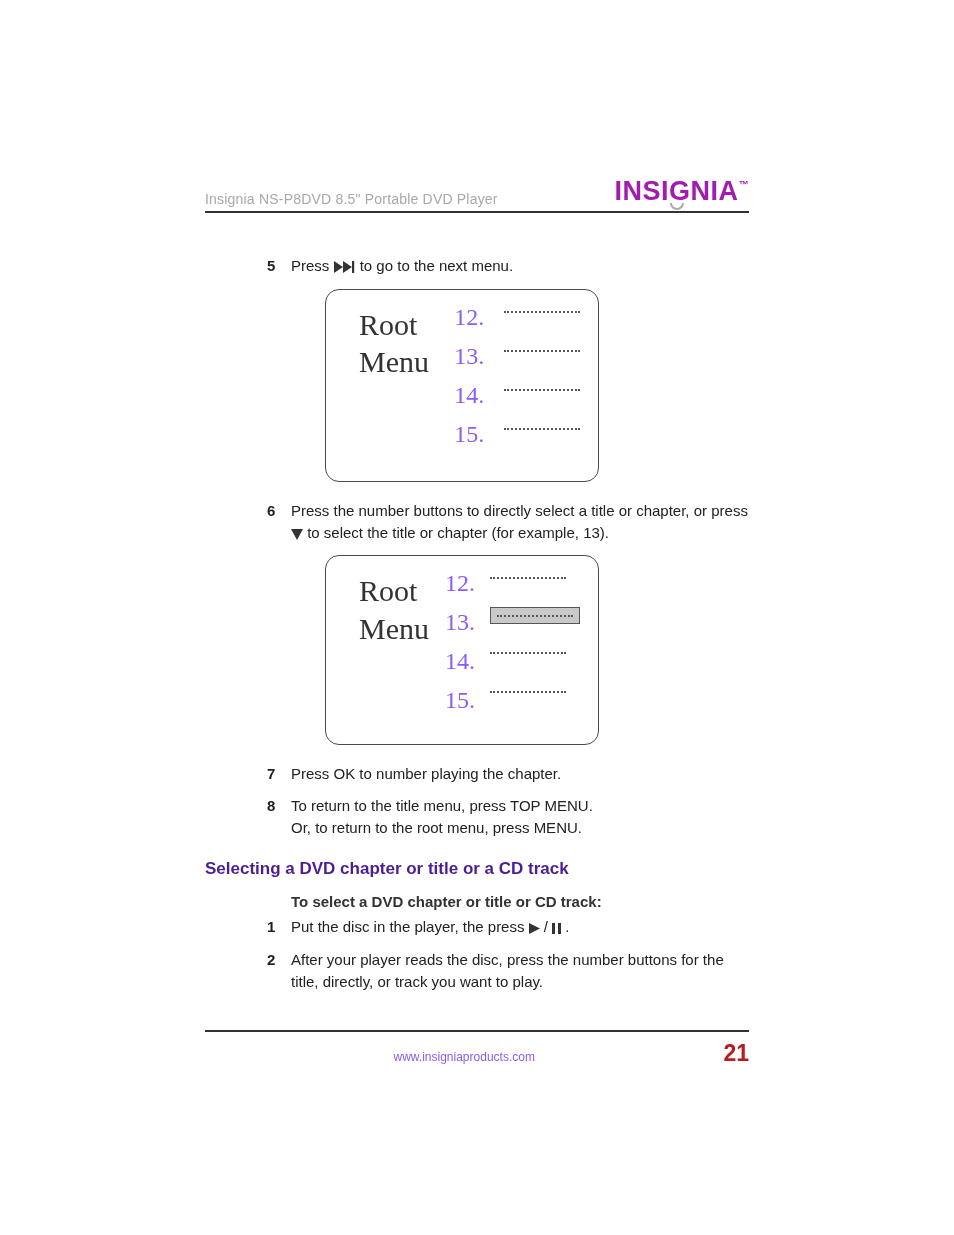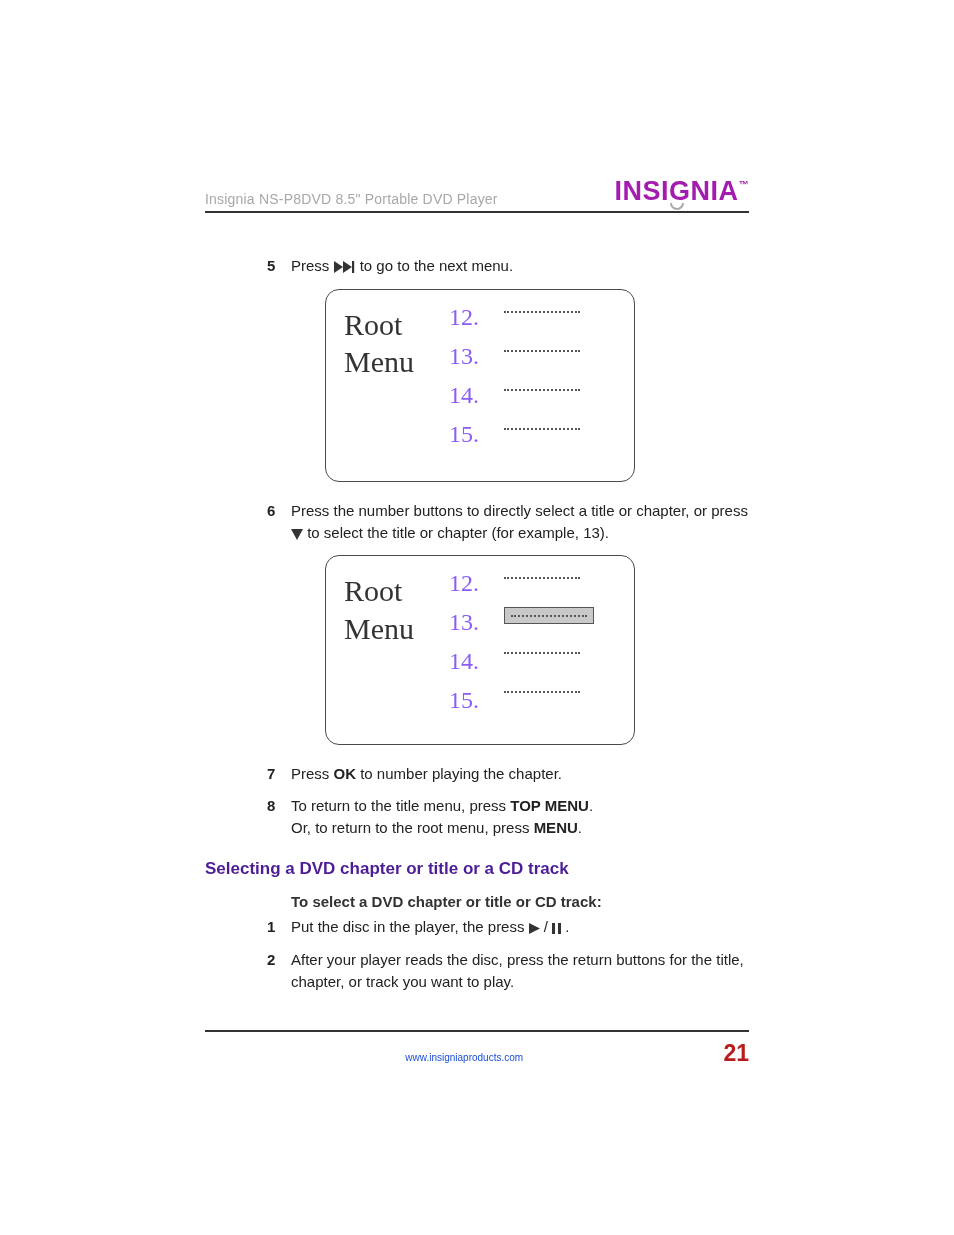--- a/index.html
+++ b/index.html
@@ -56,28 +56,28 @@
     font-size: 15px;
     line-height: 1.45;
     color: #222;
   }
   .step-num {
     font-weight: 700;
     width: 24px;
     flex-shrink: 0;
   }
   .step-body { flex: 1; }
-  .step-body .bold { font-weight: 700; }
+  .step-body .bold { font-weight: 400; }
   .icon-inline { display: inline-block; vertical-align: -2px; }
   .menu-box {
     margin: 6px 0 18px 120px;
     border: 1.5px solid #4a4a4a;
     border-radius: 14px;
-    width: 310px;
-    padding: 14px 18px 14px 18px;
+    width: 274px;
+    padding: 14px 18px 14px 33px;
     display: flex;
   }
   .menu-title {
     font-family: "Times New Roman", Times, serif;
     font-size: 30px;
     line-height: 1.25;
     color: #333;
     width: 105px;
     padding-top: 2px;
   }
@@ -127,22 +127,22 @@
     right: 205px;
     bottom: 168px;
     border-top: 2px solid #333;
     padding-top: 8px;
     display: flex;
     align-items: baseline;
   }
   .footer-url {
     flex: 1;
     text-align: center;
-    font-size: 10px;
-    color: #1d4ed8;
+    font-size: 12px;
+    color: #8b5cf6;
   }
   .footer-page {
     font-weight: 700;
     font-size: 23px;
     color: #b91c1c;
   }
 </style>
 </head>
 <body>
 
@@ -254,21 +254,21 @@
             <rect x="0" y="0" width="3" height="11" fill="#333"></rect>
             <rect x="6" y="0" width="3" height="11" fill="#333"></rect>
           </svg>
       </span>
       <span>.</span>
     </div>
   </div>
 
   <div class="step-row">
     <div class="step-num">2</div>
-    <div class="step-body">After your player reads the disc, press the return buttons for the title, chapter, or track you want to play.</div>
+    <div class="step-body">After your player reads the disc, press the number buttons for the title, directly, or track you want to play.</div>
   </div>
 
 </div>
 
 <div class="footer">
   <div class="footer-url">www.insigniaproducts.com</div>
   <div class="footer-page">21</div>
 </div>
 
 </body></html>

